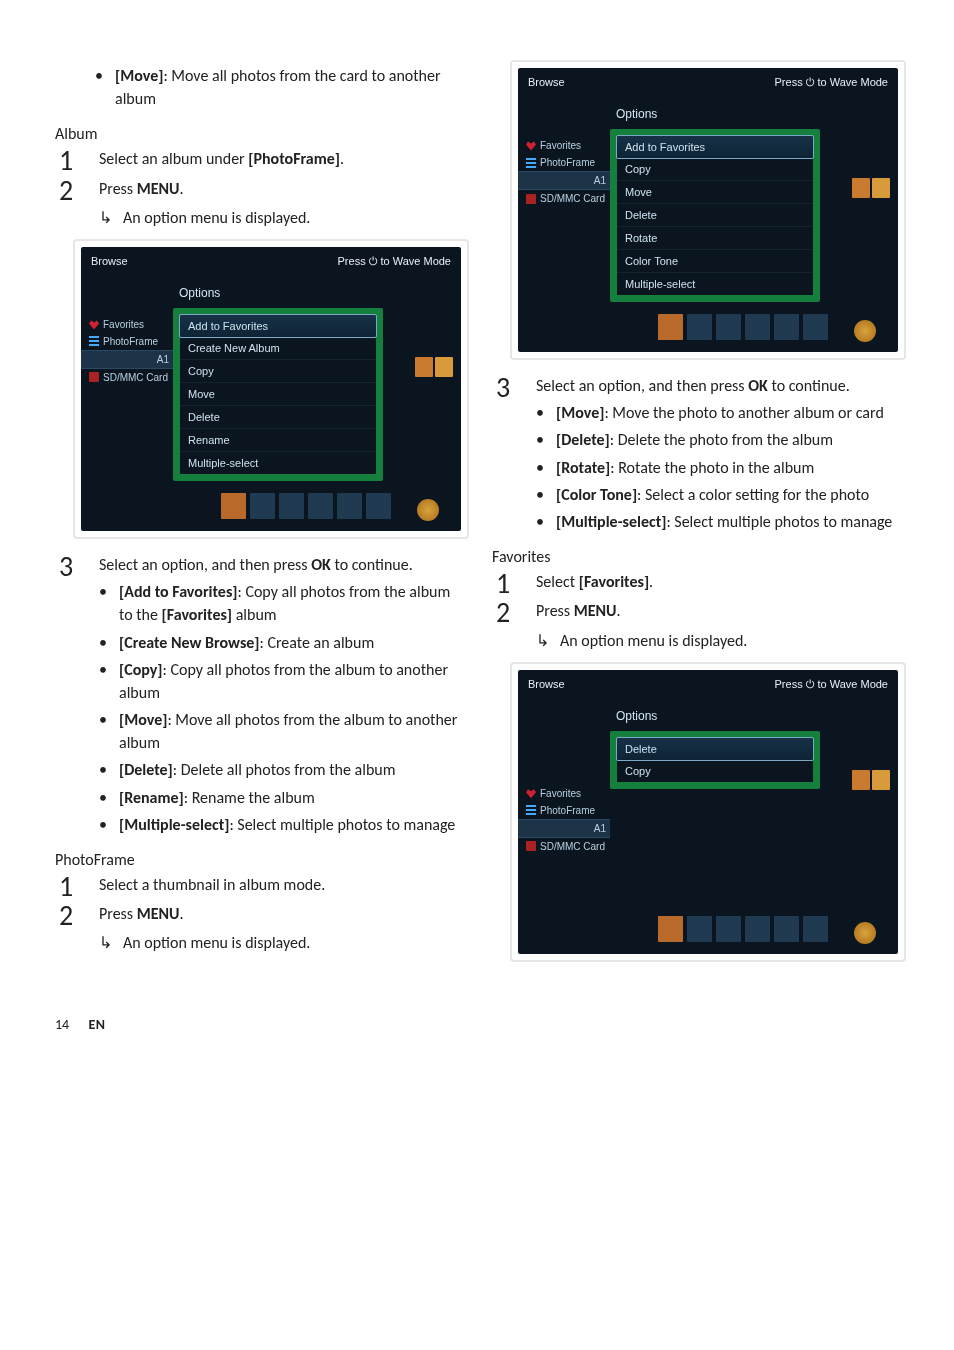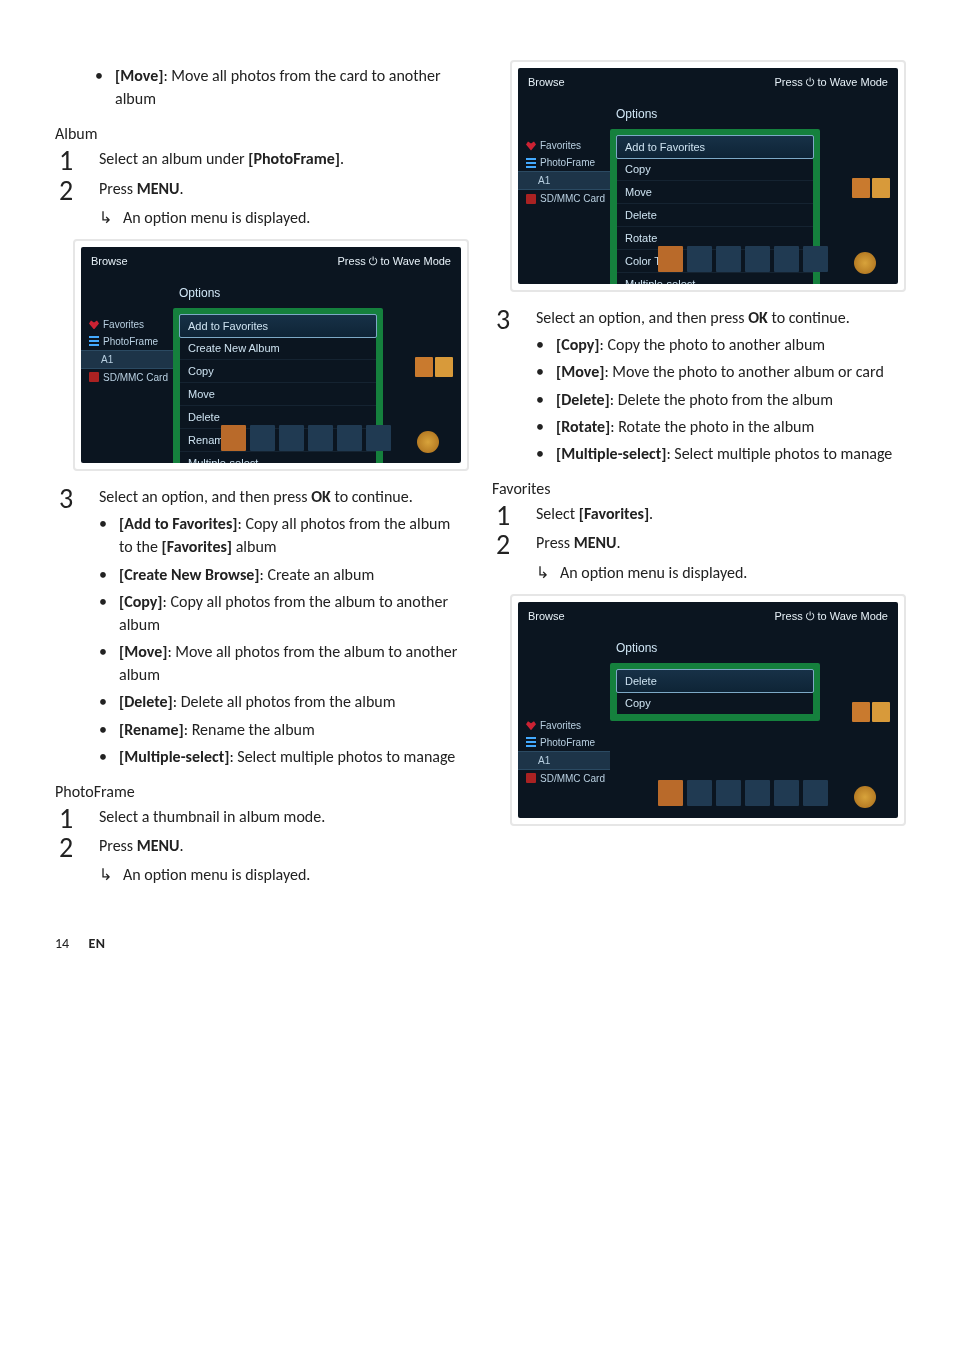--- a/index.html
+++ b/index.html
@@ -93,21 +93,21 @@
     margin: 10px auto 14px 18px;
     background: #fff;
   }
   .shot-inner {
     background: #0b1520;
     color: #e6f0f7;
     font-family: Arial, sans-serif;
     font-size: 11px;
     border-radius: 2px;
     position: relative;
-    height: 216px;
+    height: 284px;
     overflow: hidden;
   }
   .shot-top {
     display: flex;
     justify-content: space-between;
     padding: 8px 10px 0 10px;
     font-size: 11px;
   }
   .shot-body {
     display: flex;
@@ -119,21 +119,21 @@
     padding-top: 34px;
     font-size: 10px;
     color: #b8cfe0;
   }
   .side-item {
     display: flex;
     align-items: center;
     gap: 4px;
     padding: 3px 4px 3px 8px;
   }
-  .side-item.indent { padding-left: 20px; background:#1d3448; border-top:1px solid #2b4a62; border-bottom:1px solid #2b4a62;}
+  .side-item.indent { padding-left: 20px; background:#1d3448; border-top:1px solid #2b4a62; border-bottom:1px solid #2b4a62;justify-content:flex-end;}
   .ic { width:10px; height:10px; display:inline-block; }
   .ic.heart { background:#c23; clip-path: polygon(50% 100%,0 40%,20% 10%,50% 30%,80% 10%,100% 40%); }
   .ic.bars { background:linear-gradient(#4af,#4af) 0 0/10px 2px no-repeat, linear-gradient(#4af,#4af) 0 4px/10px 2px no-repeat, linear-gradient(#4af,#4af) 0 8px/10px 2px no-repeat; }
   .ic.card { background:#a22; border-radius:1px; }
   .shot-menu {
     position: relative;
     margin-top: 0px;
     width: 210px;
   }
   .menu-title {
@@ -338,24 +338,24 @@
             <div class="film-cell"></div>
             <div class="film-cell"></div>
           <div class="film-arrow"></div>
         </div>
       </div>
     </div>
 
     <ol class="steps" style="counter-reset: step 2">
       <li><span>Select an option, and then press </span><span class="bold">OK</span><span> to continue.</span>
         <ul class="bullets inner">
-          <li><span class="bold">[Copy]</span><span>: Copy the photo to another album</span></li>
           <li><span class="bold">[Move]</span><span>: Move the photo to another album or card</span></li>
           <li><span class="bold">[Delete]</span><span>: Delete the photo from the album</span></li>
           <li><span class="bold">[Rotate]</span><span>: Rotate the photo in the album</span></li>
+          <li><span class="bold">[Color Tone]</span><span>: Select a color setting for the photo</span></li>
           <li><span class="bold">[Multiple-select]</span><span>: Select multiple photos to manage</span></li>
         </ul>
       </li>
     </ol>
 
     <div class="heading-sub">Favorites</div>
     <ol class="steps">
       <li><span>Select </span><span class="bold">[Favorites]</span><span>.</span></li>
       <li><span>Press </span><span class="bold">MENU</span><span>.</span></li>
     </ol>

